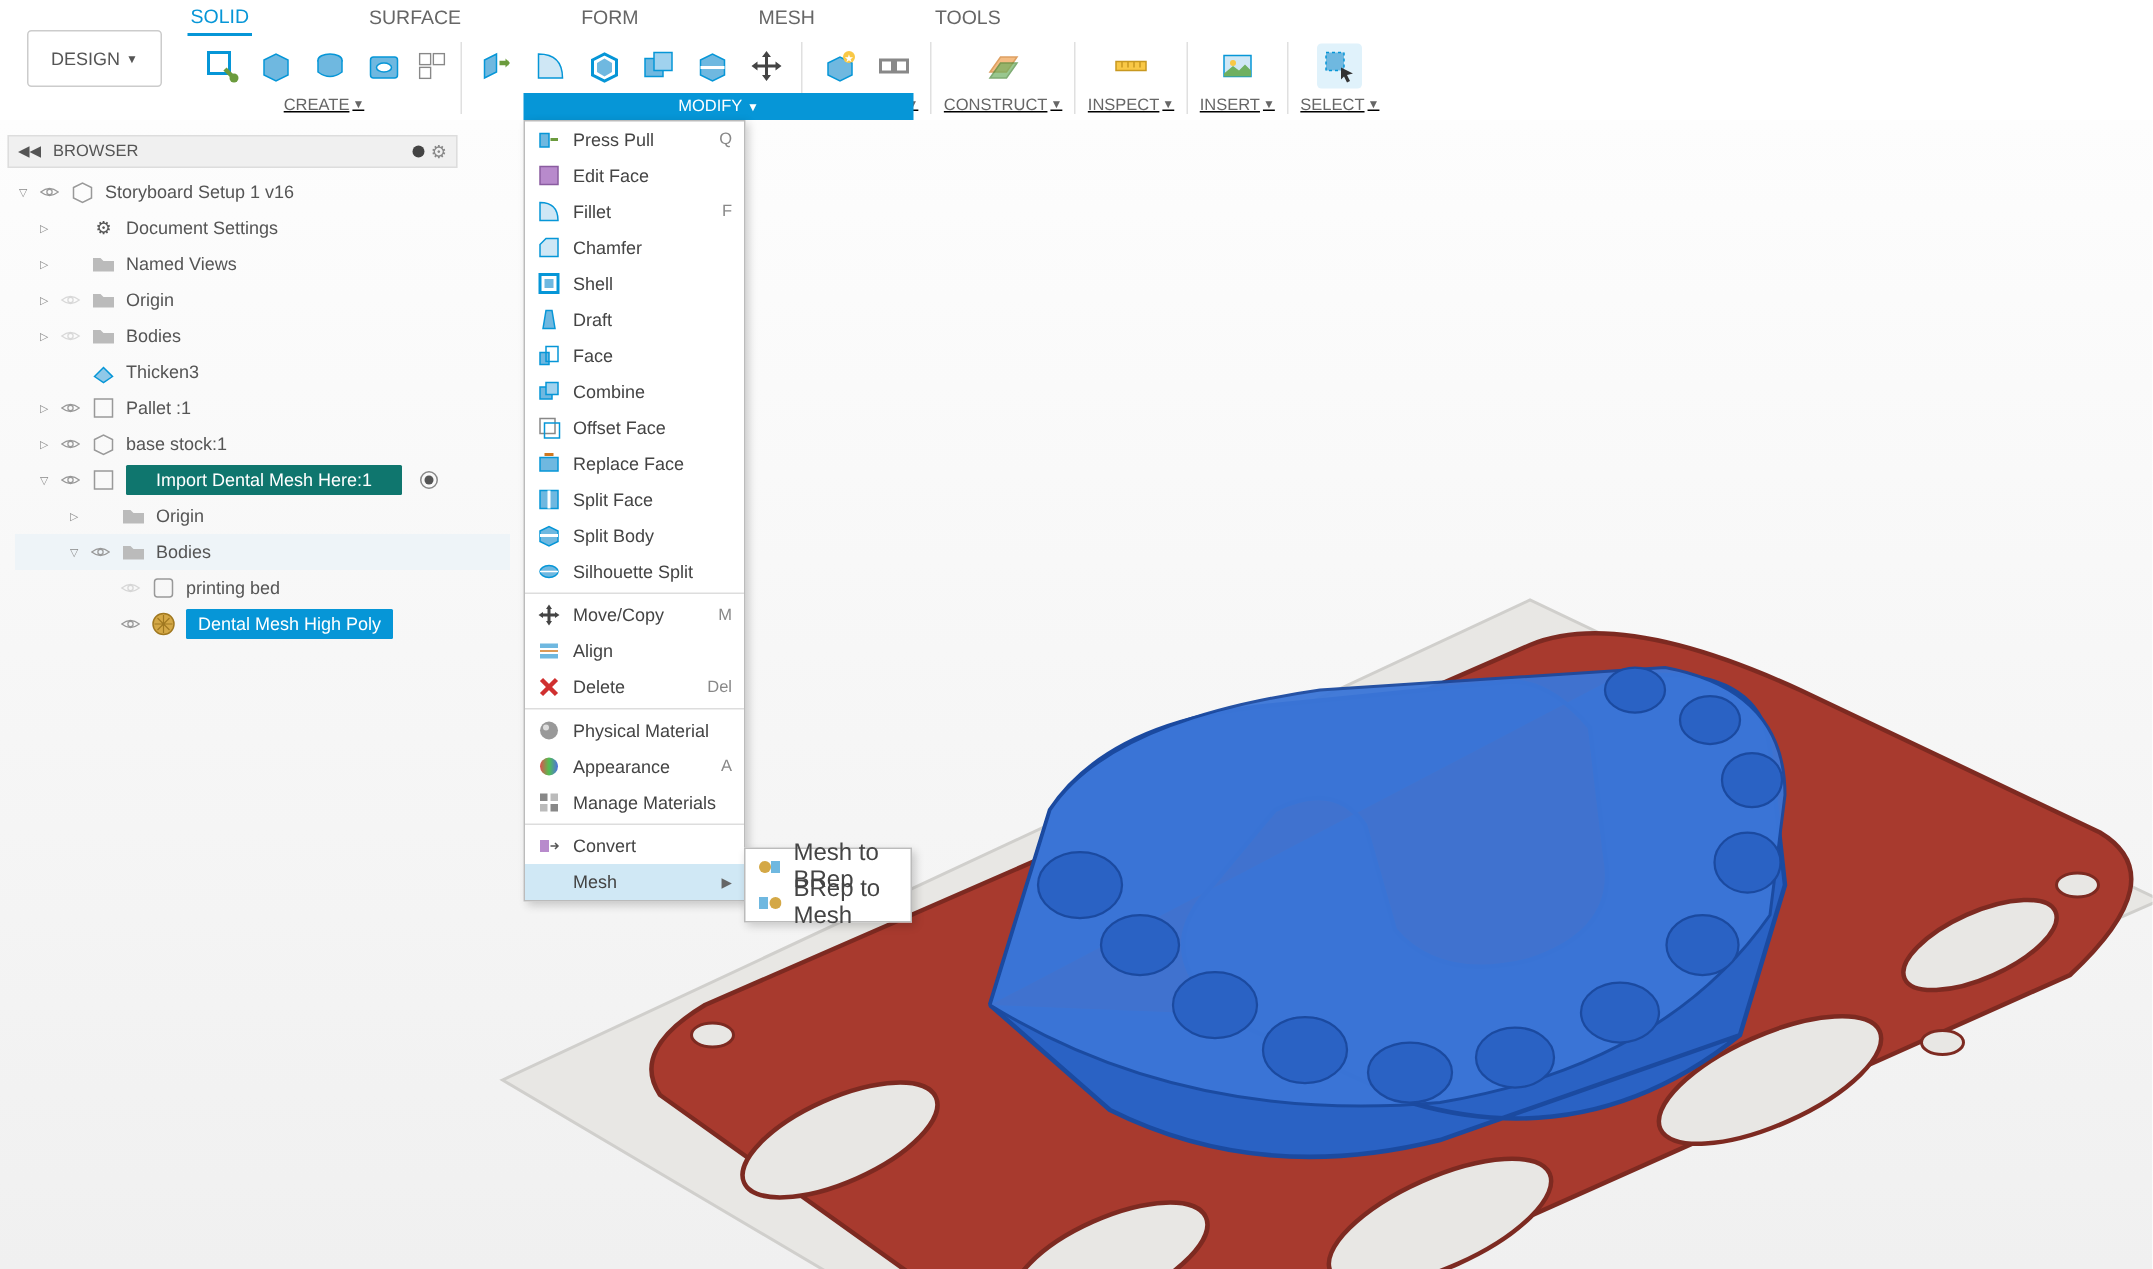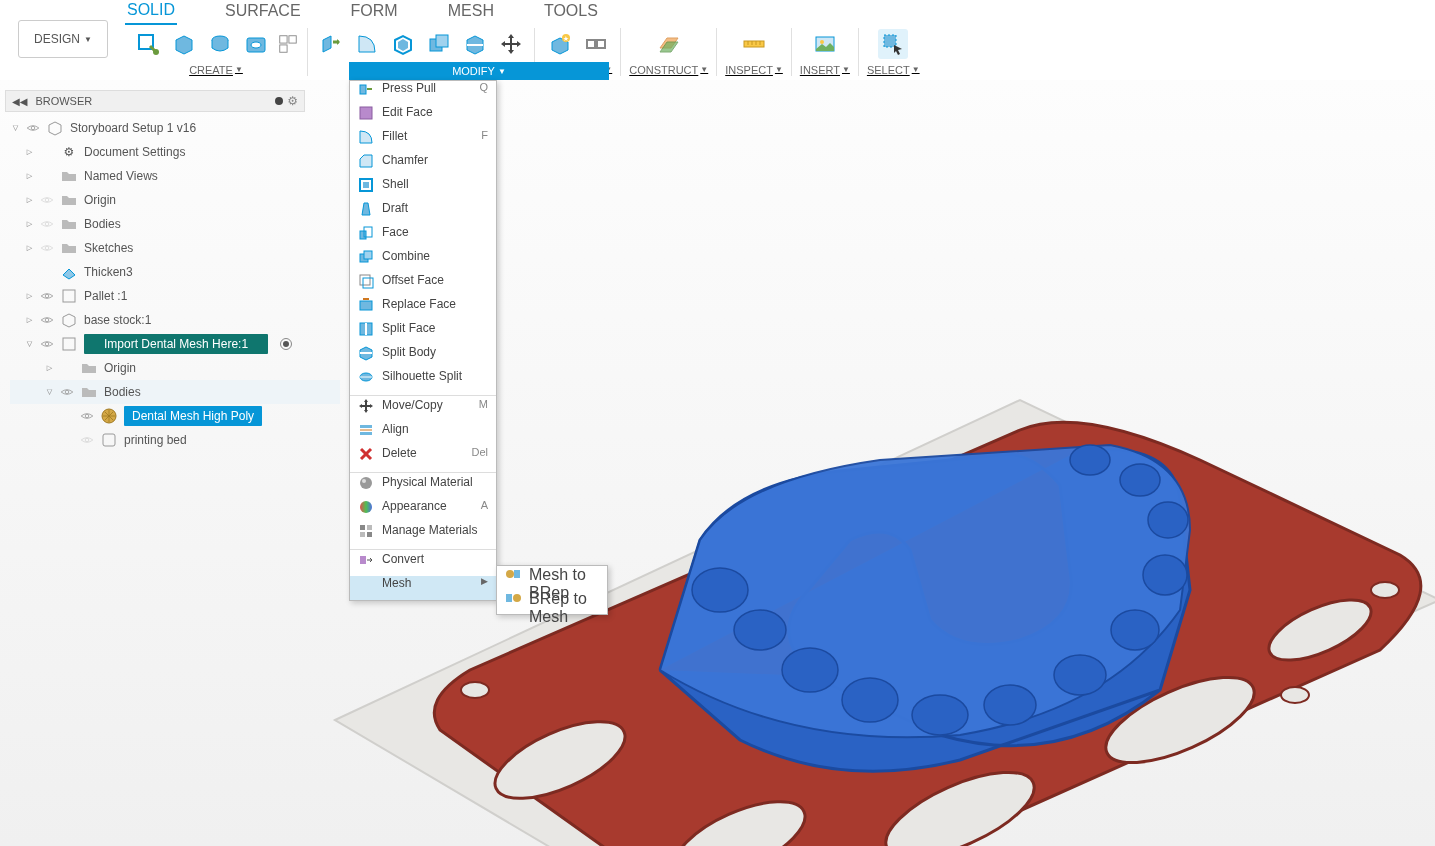--- a/index.html
+++ b/index.html
@@ -1,19 +1,19 @@
 <!DOCTYPE html>
 <html><head>
 <meta charset="utf-8">
 <style>
   * { box-sizing: border-box; margin: 0; padding: 0; font-family: Arial, Helvetica, sans-serif; }
   body { width: 1435px; height: 846px; background: #fff; overflow: hidden; position: relative; }
 
   
-  .tabbar { position: absolute; top: 0; left: 125px; height: 22px; display: flex; gap: 46px; align-items: center; font-size: 16px; color: #666; }
+  .tabbar { position: absolute; top: 0; left: 125px; height: 22px; display: flex; gap: 76px; align-items: center; font-size: 13px; color: #666; }
   .tabbar .tab { cursor: pointer; padding: 4px 2px; }
   .tabbar .tab.active { color: #0696d7; border-bottom: 2px solid #0696d7; font-weight: 500; }
 
   
   .design-btn { position: absolute; top: 20px; left: 18px; width: 90px; height: 38px; border: 1px solid #ccc; border-radius: 3px; background: #fff; display: flex; align-items: center; justify-content: center; font-size: 12px; color: #555; cursor: pointer; gap: 4px; }
 
   
   .toolrow { position: absolute; top: 24px; left: 125px; height: 55px; display: flex; align-items: center; }
   .toolgroup { display: flex; flex-direction: column; align-items: center; padding: 0 8px; border-right: 1px solid #e0e0e0; text-decoration: underline; }
   .toolgroup:last-child { border-right: none; }
@@ -41,21 +41,21 @@
   .tree-row.selected .label-pill { background: #0696d7; color: #fff; padding: 3px 8px; border-radius: 1px; }
   .tree-row.highlighted .label-pill { background: #0f766e; color: #fff; padding: 3px 20px; border-radius: 1px; }
   .tree-row .radio-end { margin-left: 6px; width:12px; height:12px; border:1px solid #888; border-radius:50%; display:flex; align-items:center; justify-content:center;}
   .tree-row .radio-end::after{ content:""; width:6px; height:6px; background:#555; border-radius:50%;}
   .indent-1 { padding-left: 14px; }
   .indent-2 { padding-left: 34px; }
   .indent-3 { padding-left: 54px; }
 
   
   .menu { position: absolute; top: 80px; left: 349px; width: 148px; background: #fff; border: 1px solid #bbb; box-shadow: 2px 2px 6px rgba(0,0,0,0.2); font-size: 12px; color: #444; }
-  .menu-item { display: flex; height: 24px; padding: 0 8px; gap: 8px; cursor: pointer; }
+  .menu-item { display: flex; align-items: center; height: 24px; padding: 0 8px; gap: 8px; cursor: pointer; }
   .menu-item.hover { background: #d0e8f5; }
   .menu-item .mi-icon { width: 16px; height: 16px; display:flex; align-items:center; justify-content:center; }
   .menu-item .mi-label { flex: 1; }
   .menu-item .mi-short { color: #888; font-size: 11px; }
   .menu-item .mi-arrow { font-size: 9px; color: #666; }
   .menu-sep { height: 1px; background: #ddd; margin: 2px 0; }
 
   .submenu { position: absolute; top: 565px; left: 496px; width: 112px; background: #fff; border: 1px solid #bbb; box-shadow: 2px 2px 6px rgba(0,0,0,0.2); font-size: 16px; color: #444; }
 
   
@@ -360,33 +360,20 @@
         <circle cx="12" cy="12" r="3" class="eye-svg"></circle>
       </svg>
     <span class="icon">
         <svg viewBox="0 0 18 18">
           <path d="M2 5 L7 5 L9 7 L16 7 L16 14 L2 14 Z" fill="#bbb"></path>
         </svg>
       </span>
     <span>Bodies</span>
   </div>
   <div class="tree-row indent-1">
-    <span class="caret caret-closed"></span>
-    <svg class="eye" viewBox="0 0 24 24" style="opacity:.35">
-        <path class="eye-svg" d="M2 12 Q12 4 22 12 Q12 20 2 12 Z"></path>
-        <circle cx="12" cy="12" r="3" class="eye-svg"></circle>
-      </svg>
-    <span class="icon">
-        <svg viewBox="0 0 18 18">
-          <path d="M2 5 L7 5 L9 7 L16 7 L16 14 L2 14 Z" fill="#bbb"></path>
-        </svg>
-      </span>
-    <span>Sketches</span>
-  </div>
-  <div class="tree-row indent-1">
     <span class="caret" style="width:10px"></span>
       <span style="width:14px"></span>
     <span class="icon">
         <svg viewBox="0 0 18 18">
           <path d="M3 12 L9 6 L15 12 L9 16 Z" fill="#8fc8e8" stroke="#0696d7"></path>
         </svg>
       </span>
     <span>Thicken3</span>
   </div>
   <div class="tree-row indent-1">
@@ -445,46 +432,46 @@
         <path class="eye-svg" d="M2 12 Q12 4 22 12 Q12 20 2 12 Z"></path>
         <circle cx="12" cy="12" r="3" class="eye-svg"></circle>
       </svg>
     <span class="icon">
         <svg viewBox="0 0 18 18">
           <path d="M2 5 L7 5 L9 7 L16 7 L16 14 L2 14 Z" fill="#bbb"></path>
         </svg>
       </span>
     <span>Bodies</span>
   </div>
+  <div class="tree-row indent-3">
+    <span class="caret" style="width:10px"></span>
+    <svg class="eye" viewBox="0 0 24 24" style="opacity:.35">
+        <path class="eye-svg" d="M2 12 Q12 4 22 12 Q12 20 2 12 Z"></path>
+        <circle cx="12" cy="12" r="3" class="eye-svg"></circle>
+      </svg>
+    <span class="icon">
+        <svg viewBox="0 0 18 18">
+          <rect x="3" y="3" width="12" height="12" rx="2" fill="none" stroke="#999"></rect>
+        </svg>
+      </span>
+    <span>printing bed</span>
+  </div>
   <div class="tree-row indent-3 selected">
     <span class="caret" style="width:10px"></span>
     <svg class="eye" viewBox="0 0 24 24">
         <path class="eye-svg" d="M2 12 Q12 4 22 12 Q12 20 2 12 Z"></path>
         <circle cx="12" cy="12" r="3" class="eye-svg"></circle>
       </svg>
     <span class="icon">
         <svg viewBox="0 0 18 18">
           <circle cx="9" cy="9" r="7" fill="#d4a846" stroke="#a07820"></circle>
           <path d="M3 9 L15 9 M9 3 L9 15 M5 5 L13 13 M13 5 L5 13" stroke="#a07820" stroke-width="0.8"></path>
         </svg>
       </span>
     <span class="label-pill">Dental Mesh High Poly</span>
-  </div>
-  <div class="tree-row indent-3">
-    <span class="caret" style="width:10px"></span>
-    <svg class="eye" viewBox="0 0 24 24" style="opacity:.35">
-        <path class="eye-svg" d="M2 12 Q12 4 22 12 Q12 20 2 12 Z"></path>
-        <circle cx="12" cy="12" r="3" class="eye-svg"></circle>
-      </svg>
-    <span class="icon">
-        <svg viewBox="0 0 18 18">
-          <rect x="3" y="3" width="12" height="12" rx="2" fill="none" stroke="#999"></rect>
-        </svg>
-      </span>
-    <span>printing bed</span>
   </div>
 </div>
 
 <div class="menu">
   <div class="menu-item">
       <span class="mi-icon">
         <svg viewBox="0 0 16 16">
           <rect x="2" y="4" width="6" height="9" fill="#6fb8e0" stroke="#0696d7"></rect>
           <path d="M9 8 L14 8" stroke="#6b9b3d" stroke-width="2"></path>
         </svg>

